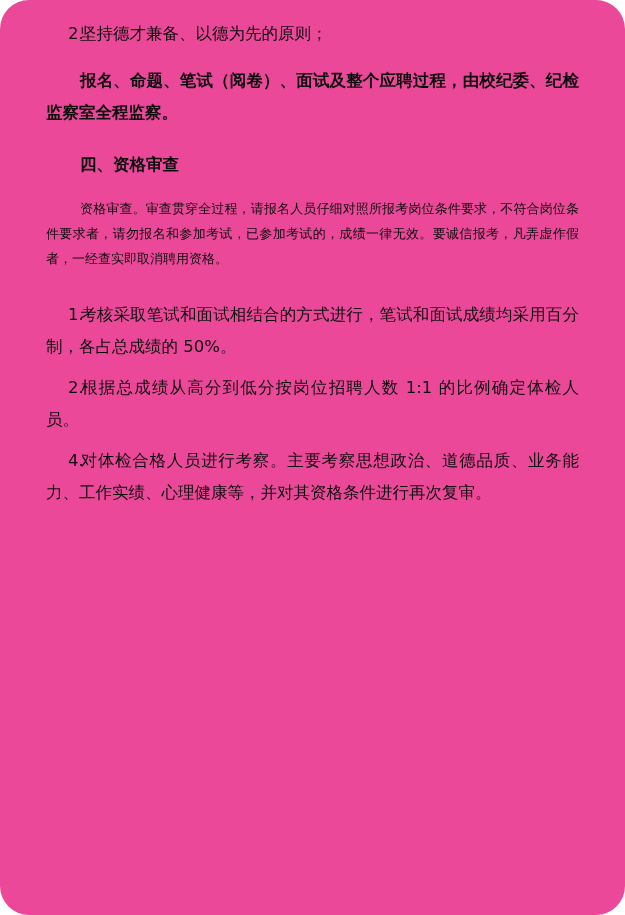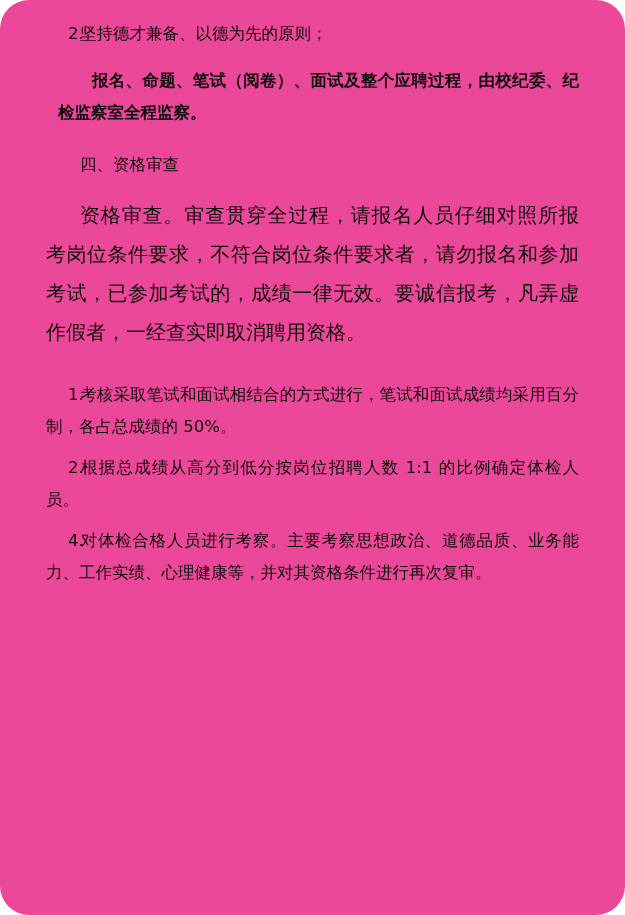--- a/index.html
+++ b/index.html
@@ -18,34 +18,34 @@
     width: 625px;
     height: 915px;
     box-sizing: border-box;
     padding: 18px 46px 0 46px;
     background: #ec4899;
     border-radius: 29px;
   }
   .heading {
     margin: 0 0 9px 0;
     font-size: 16.5px;
-    font-weight: 400;
+    font-weight: 700;
     line-height: 2.0;
     text-indent: 34px;
   }
   .para {
     margin: 0 0 9px 0;
-    font-size: 20px;
+    font-size: 13px;
     line-height: 1.95;
     text-indent: 34px;
     text-align: justify;
     text-justify: inter-ideograph;
   }
   .bold-para {
-    margin: 0 0 12px 12px;
+    margin: 0 0 12px 0;
     font-size: 16.5px;
     font-weight: 700;
     line-height: 1.95;
     text-indent: 34px;
     text-align: justify;
     text-justify: inter-ideograph;
   }
   .spacer-sm { height: 6px; }
   .hang {
     margin: 0 0 9px 0;

